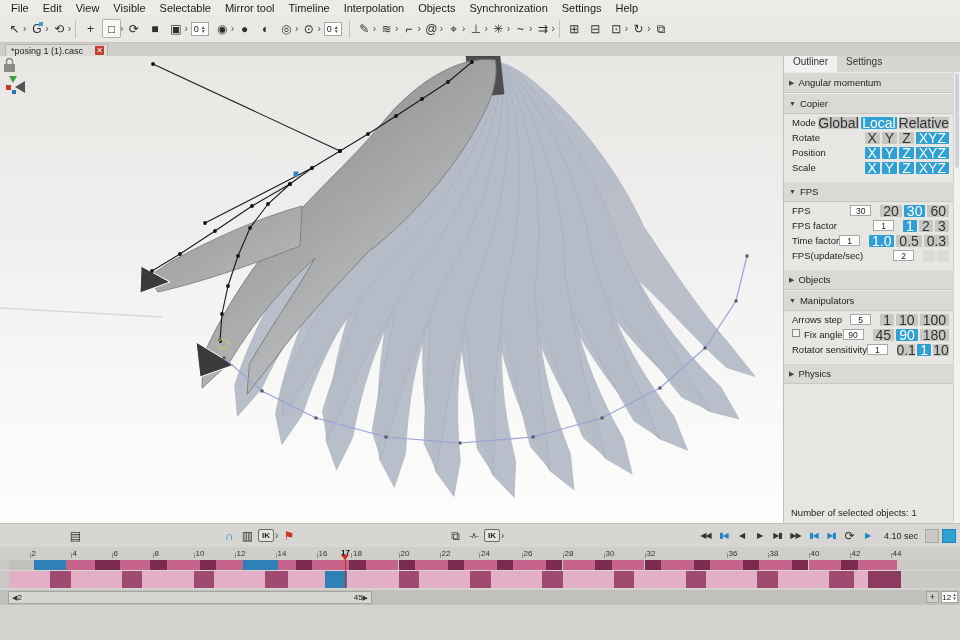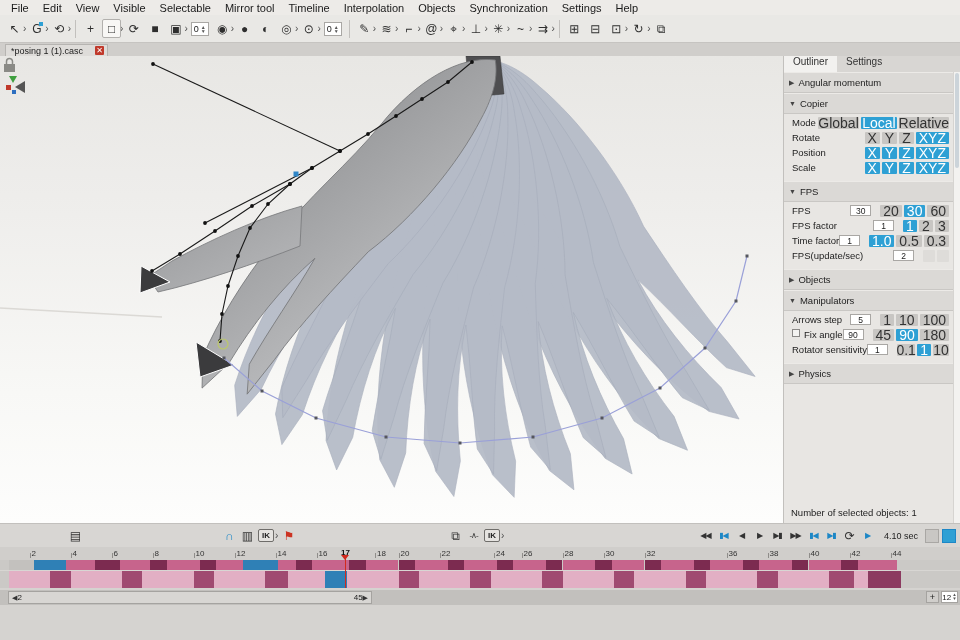--- a/index.html
+++ b/index.html
@@ -478,33 +478,33 @@
           <span class="tknum">12</span>
         </div>
         <div class="tick" style="left: 275.5px;">
           <span class="tkline"></span>
           <span class="tknum">14</span>
         </div>
         <div class="tick" style="left: 316.5px;">
           <span class="tkline"></span>
           <span class="tknum">16</span>
         </div>
-        <div class="tick" style="left: 375px;">
+        <div class="tick" style="left: 351px;">
           <span class="tkline"></span>
           <span class="tknum">18</span>
         </div>
         <div class="tick" style="left: 398.5px;">
           <span class="tkline"></span>
           <span class="tknum">20</span>
         </div>
         <div class="tick" style="left: 439.5px;">
           <span class="tkline"></span>
           <span class="tknum">22</span>
         </div>
-        <div class="tick" style="left: 494px;">
+        <div class="tick" style="left: 479px;">
           <span class="tkline"></span>
           <span class="tknum">24</span>
         </div>
         <div class="tick" style="left: 521.5px;">
           <span class="tkline"></span>
           <span class="tknum">26</span>
         </div>
         <div class="tick" style="left: 562.5px;">
           <span class="tkline"></span>
           <span class="tknum">28</span>

